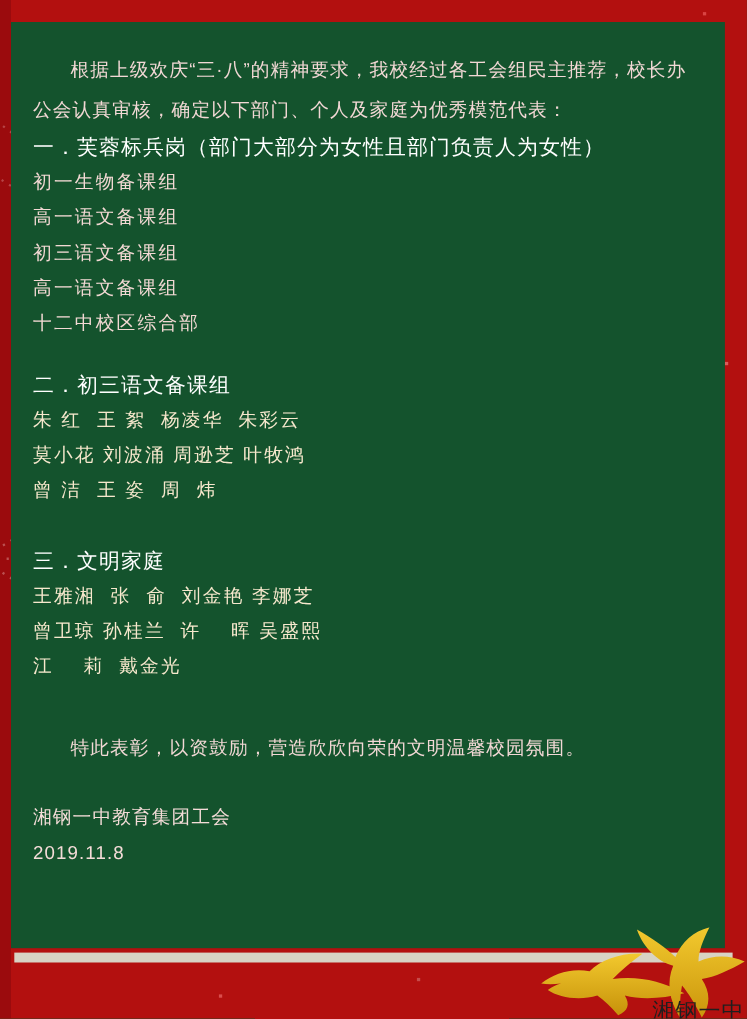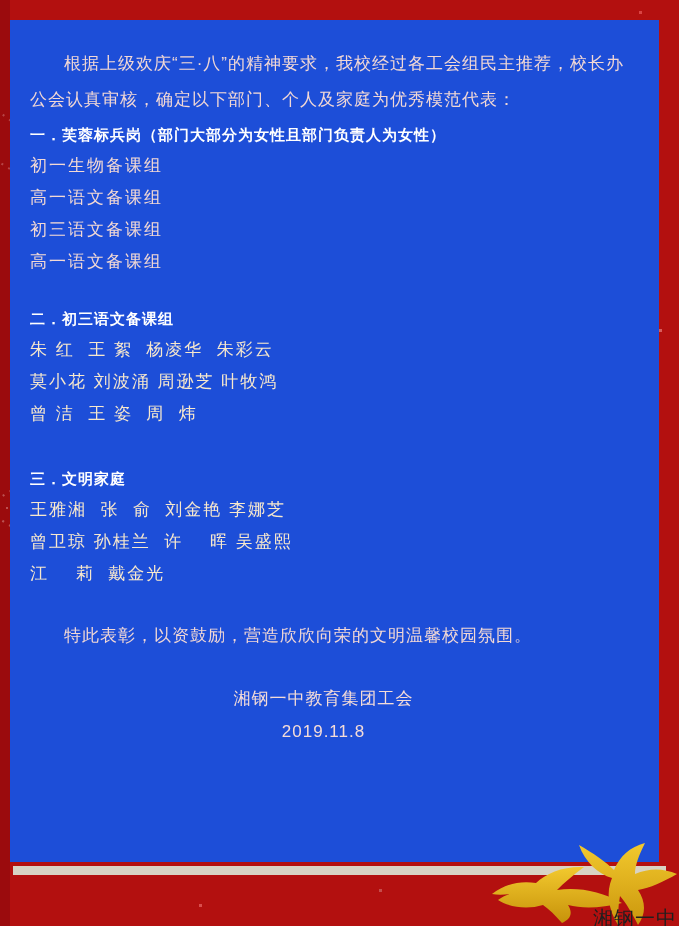--- a/index.html
+++ b/index.html
@@ -8,35 +8,35 @@
     background:#b3100f;
     font-family:"Liberation Sans","DejaVu Sans",sans-serif;
     overflow:hidden;
   }
   .page{position:relative;width:679px;height:926px;overflow:hidden;}
 
   
   .strip-left{position:absolute;left:0;top:0;width:10px;height:926px;background:#9b0b0d;}
   .panel{
     position:absolute;left:10px;top:20px;width:649px;height:842px;
-    background:#1d4ed8;
+    background:#14532d;
     box-sizing:border-box;
     padding:26px 30px 0 20px;
     color:#f2d8d5;
     font-size:17px;
   }
 
   .intro{margin:0;text-indent:2em;line-height:36px;letter-spacing:1px;}
-  .sec-title{margin:2px 0 0;font-size:15px;font-weight:700;color:#ffffff;line-height:30px;letter-spacing:1px;}
+  .sec-title{margin:2px 0 0;font-size:19px;font-weight:400;color:#ffffff;line-height:30px;letter-spacing:1px;}
   .sec-title.gap-mid{margin-top:26px;}
   .sec-title.gap-big{margin-top:34px;}
   .dept-item{line-height:32px;letter-spacing:2px;color:#f3d9d4;}
   .name-row{line-height:32px;letter-spacing:2px;color:#f7e8cd;white-space:pre-wrap;}
-  .closing{margin:28px 0 0;text-indent:2em;line-height:36px;letter-spacing:1px;}
-  .sign-block{margin-top:28px;text-align:center;padding-right:12px;line-height:33px;letter-spacing:1px;color:#f4dcd8;}
+  .closing{margin:40px 0 0;text-indent:2em;line-height:36px;letter-spacing:1px;}
+  .sign-block{margin-top:28px;text-align:left;padding-right:12px;line-height:33px;letter-spacing:1px;color:#f4dcd8;}
 
   
   .baseline{position:absolute;left:13px;top:866px;width:653px;height:9px;background:#d8d3c4;}
 
   
   .specks{position:absolute;left:0;top:0;width:1px;height:1px;
     box-shadow:
       120px 45px 0 1px rgba(255,140,140,.55), 300px 22px 0 1px rgba(255,255,255,.25),
       560px 35px 0 1px rgba(255,150,150,.5), 640px 12px 0 1px rgba(255,120,120,.5),
       90px 140px 0 1px rgba(255,255,255,.22), 420px 170px 0 1px rgba(255,160,160,.45),
@@ -128,20 +128,21 @@
   </svg>
 
   <div class="panel">
     <p class="intro">根据上级欢庆“三·八”的精神要求，我校经过各工会组民主推荐，校长办公会认真审核，确定以下部门、个人及家庭为优秀模范代表：</p>
 
     <h2 class="sec-title">一．芙蓉标兵岗（部门大部分为女性且部门负责人为女性）</h2>
     <div class="dept-item">初一生物备课组</div>
     <div class="dept-item">高一语文备课组</div>
     <div class="dept-item">初三语文备课组</div>
     <div class="dept-item">高一语文备课组</div>
+    <div class="dept-item">十二中校区综合部</div>
 
     <h2 class="sec-title gap-mid">二．初三语文备课组</h2>
     <div class="name-row">朱 红  王 絮  杨凌华  朱彩云</div>
     <div class="name-row">莫小花 刘波涌 周逊芝 叶牧鸿</div>
     <div class="name-row">曾 洁  王 姿  周  炜</div>
 
     <h2 class="sec-title gap-big">三．文明家庭</h2>
     <div class="name-row">王雅湘  张  俞  刘金艳 李娜芝</div>
     <div class="name-row">曾卫琼 孙桂兰  许    晖 吴盛熙</div>
     <div class="name-row">江    莉  戴金光</div>

